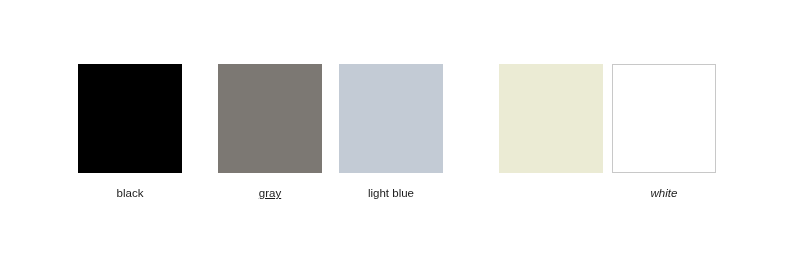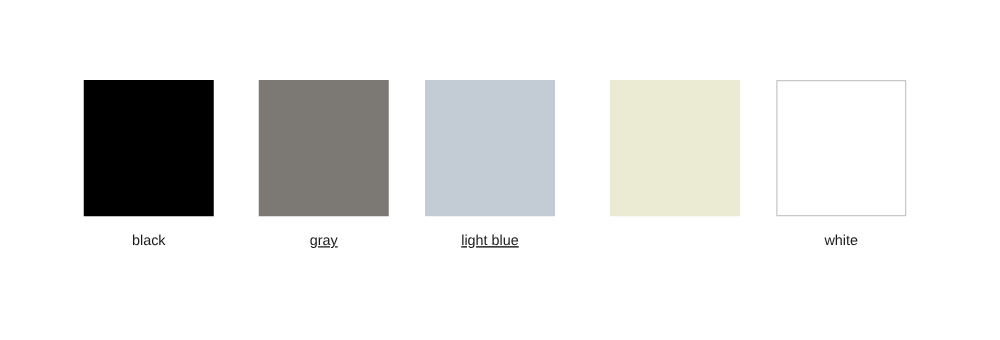--- a/index.html
+++ b/index.html
@@ -17,20 +17,21 @@
   #palette-board {
     position: relative;
     width: 800px;
     height: 272px;
     background: #ffffff;
   }
   .swatch-group {
     position: absolute;
     top: 64px;
     width: 104px;
+    margin-left: 11px;
   }
   .swatch-chip {
     width: 104px;
     height: 109px;
     box-sizing: border-box;
   }
   .swatch-chip.bordered {
     border: 1px solid #c8c8c8;
   }
   .swatch-label {
@@ -49,24 +50,24 @@
 <div id="palette-board" style="background: rgb(255, 255, 255);">
 
 <div class="swatch-group" style="left: 67px;">
       <div class="swatch-chip" style="background: rgb(0, 0, 0);"></div>
       <div class="swatch-label" style="color: rgb(26, 26, 26);">black</div>
     </div>
     <div class="swatch-group" style="left: 207px;">
       <div class="swatch-chip" style="background: rgb(124, 120, 115);"></div>
       <div class="swatch-label" style="color: rgb(26, 26, 26); text-decoration: underline;">gray</div>
     </div>
-    <div class="swatch-group" style="left: 340px; text-decoration: underline;">
+    <div class="swatch-group" style="left: 328px;">
       <div class="swatch-chip" style="background: rgb(195, 203, 213);"></div>
       <div class="swatch-label" style="color: rgb(26, 26, 26);">light blue</div>
     </div>
     <div class="swatch-group" style="left: 488px;">
       <div class="swatch-chip" style="background: rgb(235, 235, 212);"></div>
     </div>
-    <div class="swatch-group" style="left: 621px;">
+    <div class="swatch-group" style="left: 601px; font-style: italic;">
       <div class="swatch-chip bordered" style="background: rgb(255, 255, 255); border-color: rgb(200, 200, 200);"></div>
       <div class="swatch-label" style="color: rgb(26, 26, 26);">white</div>
     </div>
   </div>
 
 </body></html>

